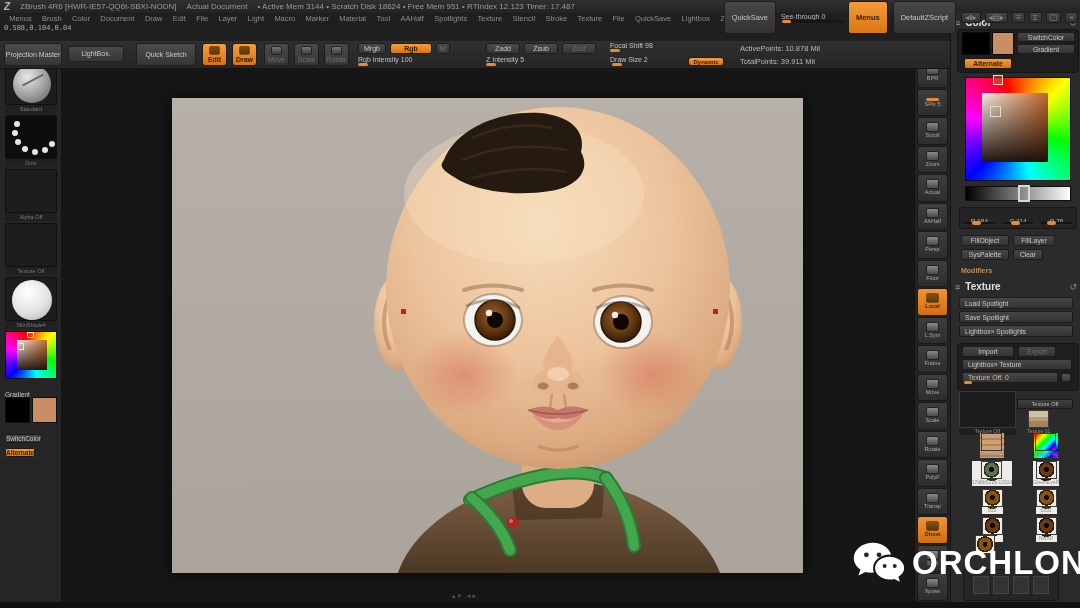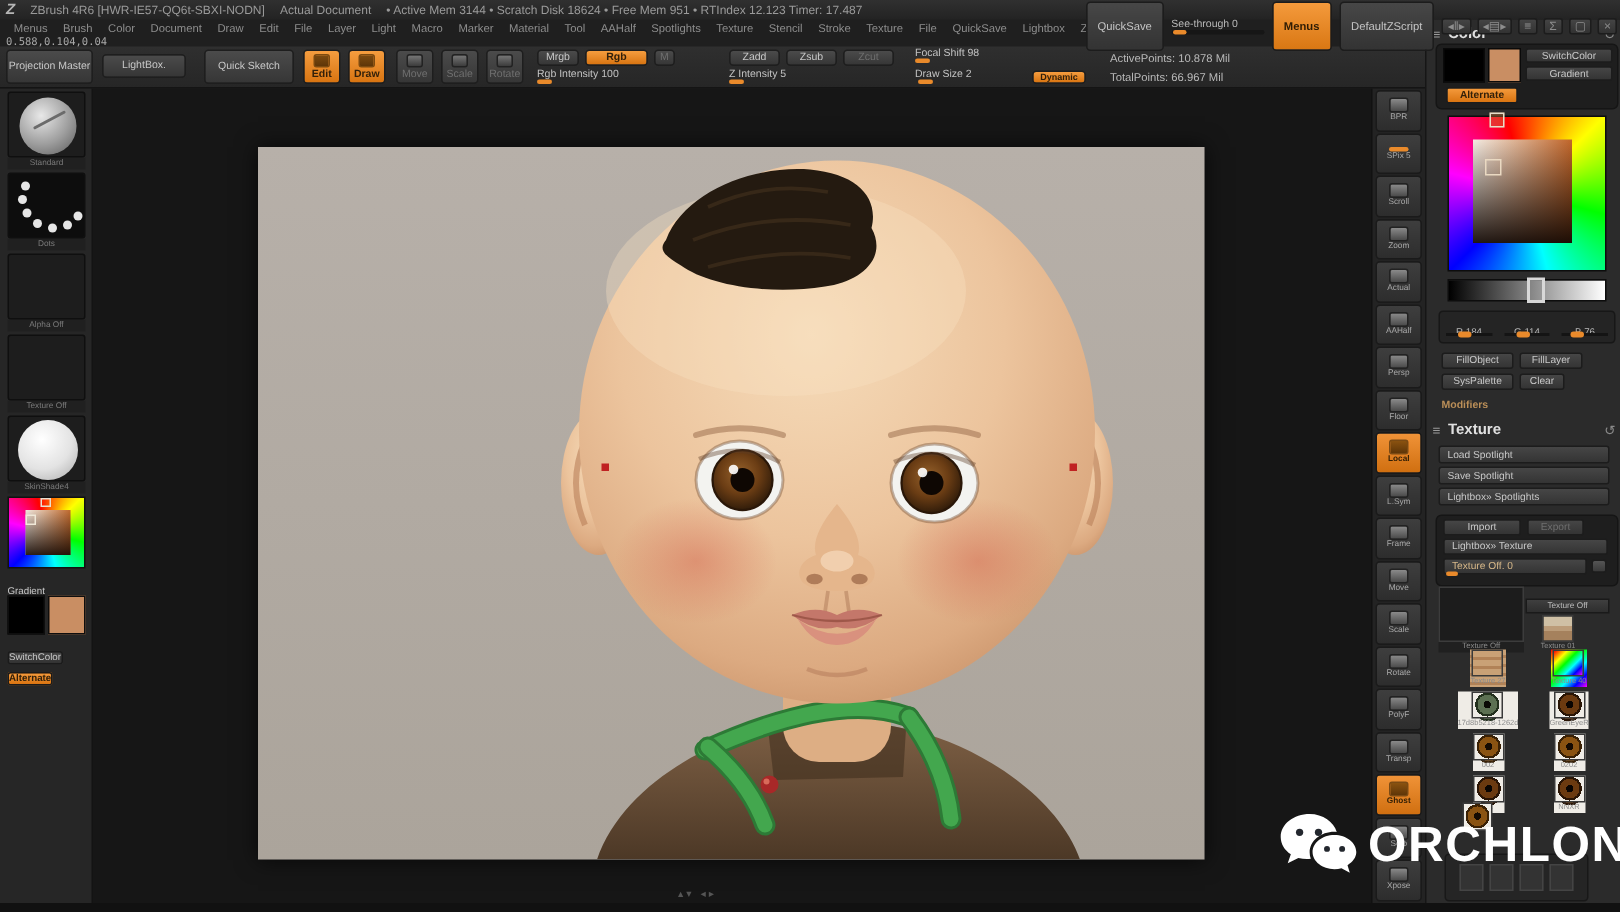--- a/index.html
+++ b/index.html
@@ -27,21 +27,21 @@
 
   
   #menubar { position:absolute; left:0; top:13px; width:948px; height:11px;
     display:flex; align-items:center; gap:0; padding-left:4px; z-index:25; }
   .menu-item { color:#8d8d8d; font-size:7.5px; padding:0 5.2px; white-space:nowrap; }
 
   #coords { position:absolute; left:4px; top:24px; font-size:7px; color:#a8a8a8;
     font-family:"DejaVu Sans Mono", monospace; z-index:25; }
 
   
-  #shelf { position:absolute; left:0; top:31px; width:950px; height:28px;
+  #shelf { position:absolute; left:0; top:41px; width:950px; height:28px;
     background:linear-gradient(#2f2f2f,#262626); border-bottom:1px solid #141414; z-index:20; }
   .sbtn { position:absolute; background:linear-gradient(#4b4b4b,#363636); border:1px solid #1e1e1e;
     border-radius:3px; color:#c8c8c8; font-size:7px; text-align:center;
     display:flex; align-items:center; justify-content:center; line-height:8px; }
   .sbtn.orange { background:linear-gradient(#f59d3f,#d87411); color:#32200a; font-weight:bold; }
   .sbtn.dim { color:#6f6f6f; }
   .sbtn .ico { display:block; width:11px; height:9px; margin:0 auto 1px;
     background:linear-gradient(#777,#3c3c3c); border-radius:2px; border:1px solid #222; }
   .sbtn.orange .ico { background:linear-gradient(#7c4a10,#5f3608); border-color:#7c4a10; }
   .zslider { position:absolute; }
@@ -269,21 +269,21 @@
       <span class="lbl">Focal Shift 98</span>
       <span class="trk"><span class="nub" style="left:75%"></span></span>
     </div>
     <div class="zslider" style="left:610px;top:15px;width:72px">
       <span class="lbl">Draw Size 2</span>
       <span class="trk"><span class="nub" style="left:2px"></span></span>
     </div>
     <div class="sbtn orange" style="left:688px;top:16px;width:36px;height:9px;font-size:6px">Dynamic</div>
 
     <div class="pts" style="left:740px;top:3px">ActivePoints: 10.878 Mil</div>
-    <div class="pts" style="left:740px;top:16px">TotalPoints: 66.967 Mil</div>
+    <div class="pts" style="left:740px;top:16px">TotalPoints: 39.911 Mil</div>
   </div>
 
   <div id="lefttray">
     <div class="tray-item" style="top:2px">
       <div class="tray-thumb">
           <div class="sphere-gray"></div>
         </div>
       <span class="tray-lbl">Standard</span>
     </div>
     <div class="tray-item" style="top:56px">

